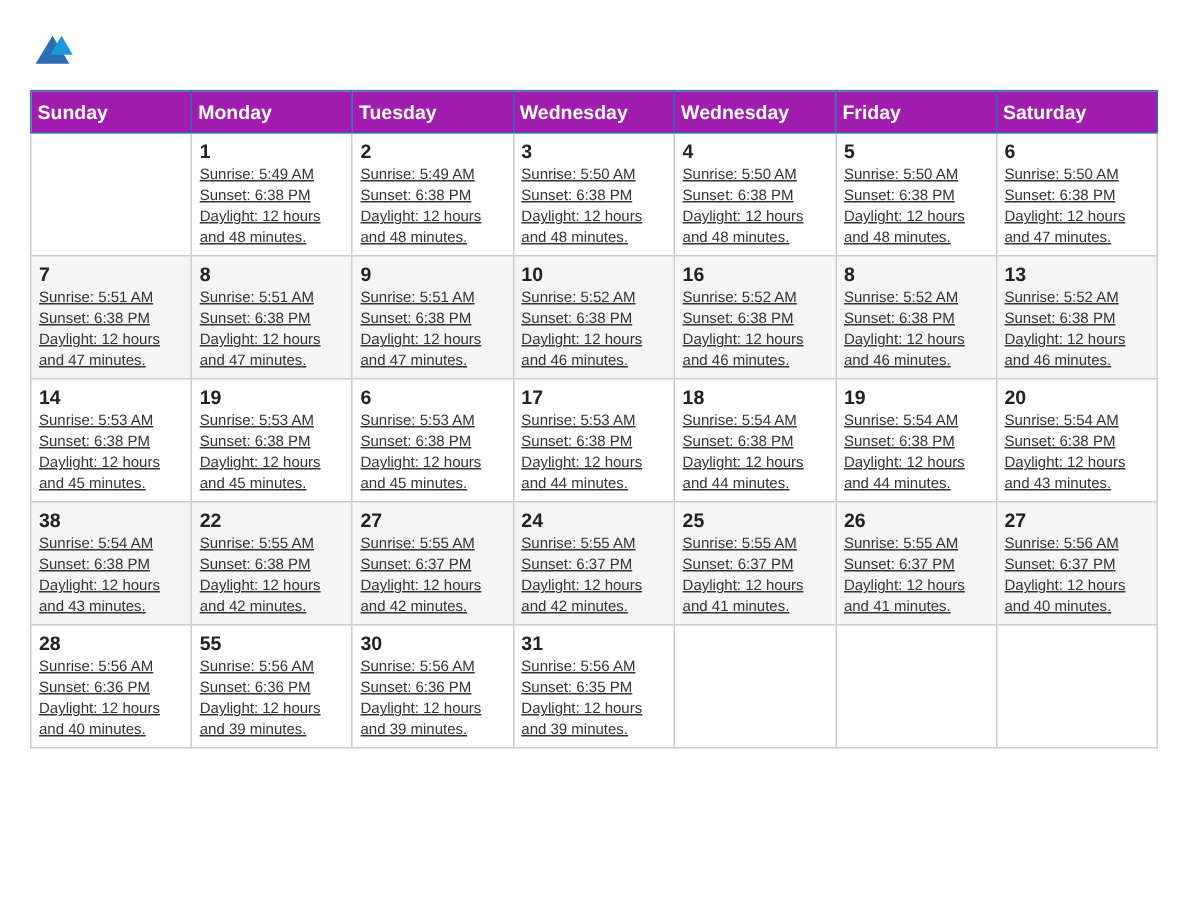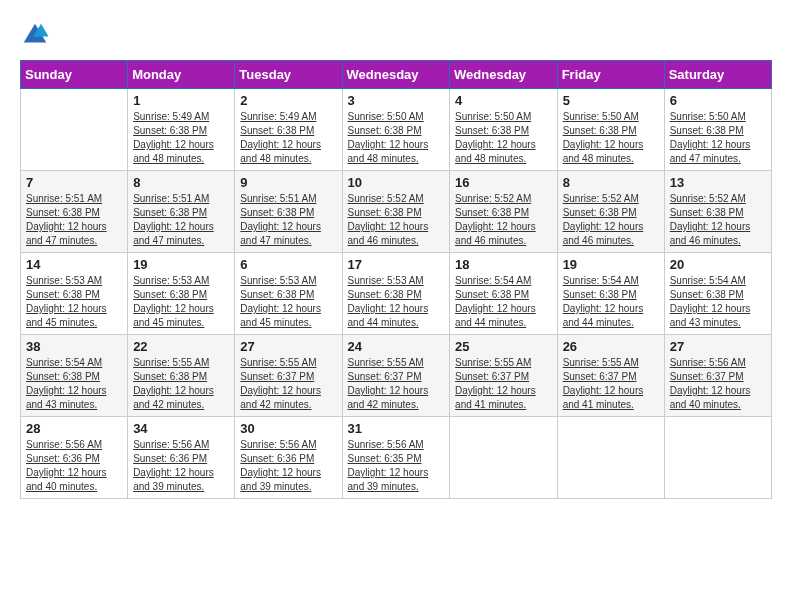--- a/index.html
+++ b/index.html
@@ -233,21 +233,21 @@
           <div class="day-number">27</div>
           <div class="day-info">Sunrise: 5:56 AM<br>Sunset: 6:37 PM<br>Daylight: 12 hours and 40 minutes.</div>
         </td>
       </tr>
       <tr>
         <td>
           <div class="day-number">28</div>
           <div class="day-info">Sunrise: 5:56 AM<br>Sunset: 6:36 PM<br>Daylight: 12 hours and 40 minutes.</div>
         </td>
         <td>
-          <div class="day-number">34</div>
+          <div class="day-number">55</div>
           <div class="day-info">Sunrise: 5:56 AM<br>Sunset: 6:36 PM<br>Daylight: 12 hours and 39 minutes.</div>
         </td>
         <td>
           <div class="day-number">30</div>
           <div class="day-info">Sunrise: 5:56 AM<br>Sunset: 6:36 PM<br>Daylight: 12 hours and 39 minutes.</div>
         </td>
         <td>
           <div class="day-number">31</div>
           <div class="day-info">Sunrise: 5:56 AM<br>Sunset: 6:35 PM<br>Daylight: 12 hours and 39 minutes.</div>
         </td>

